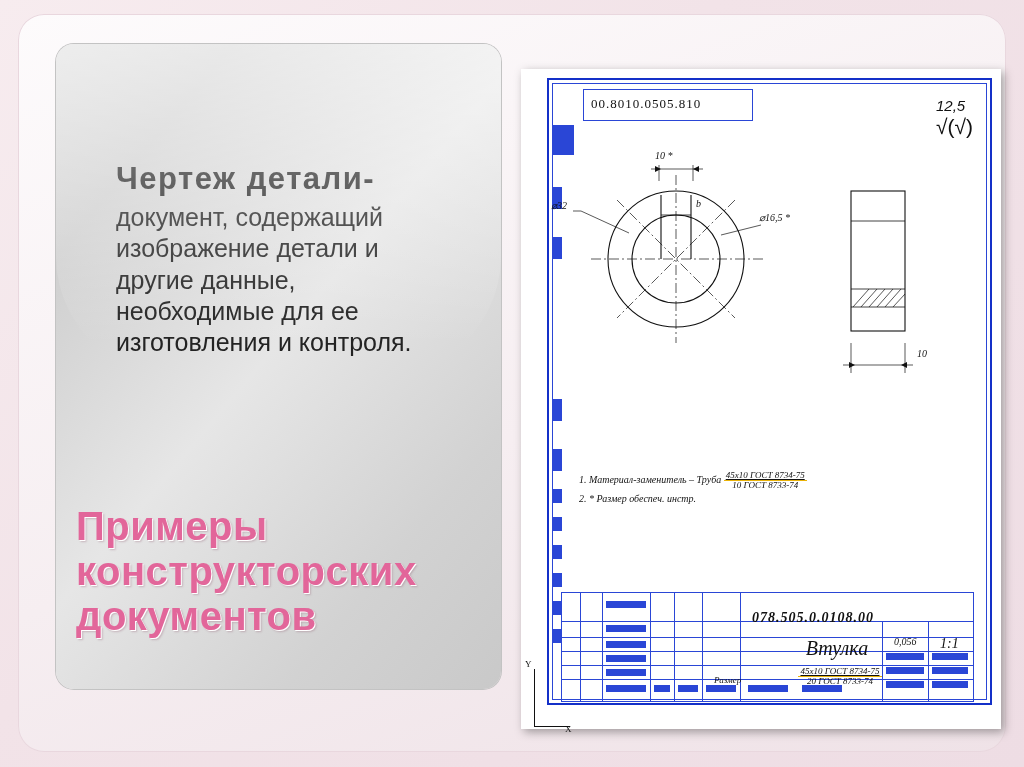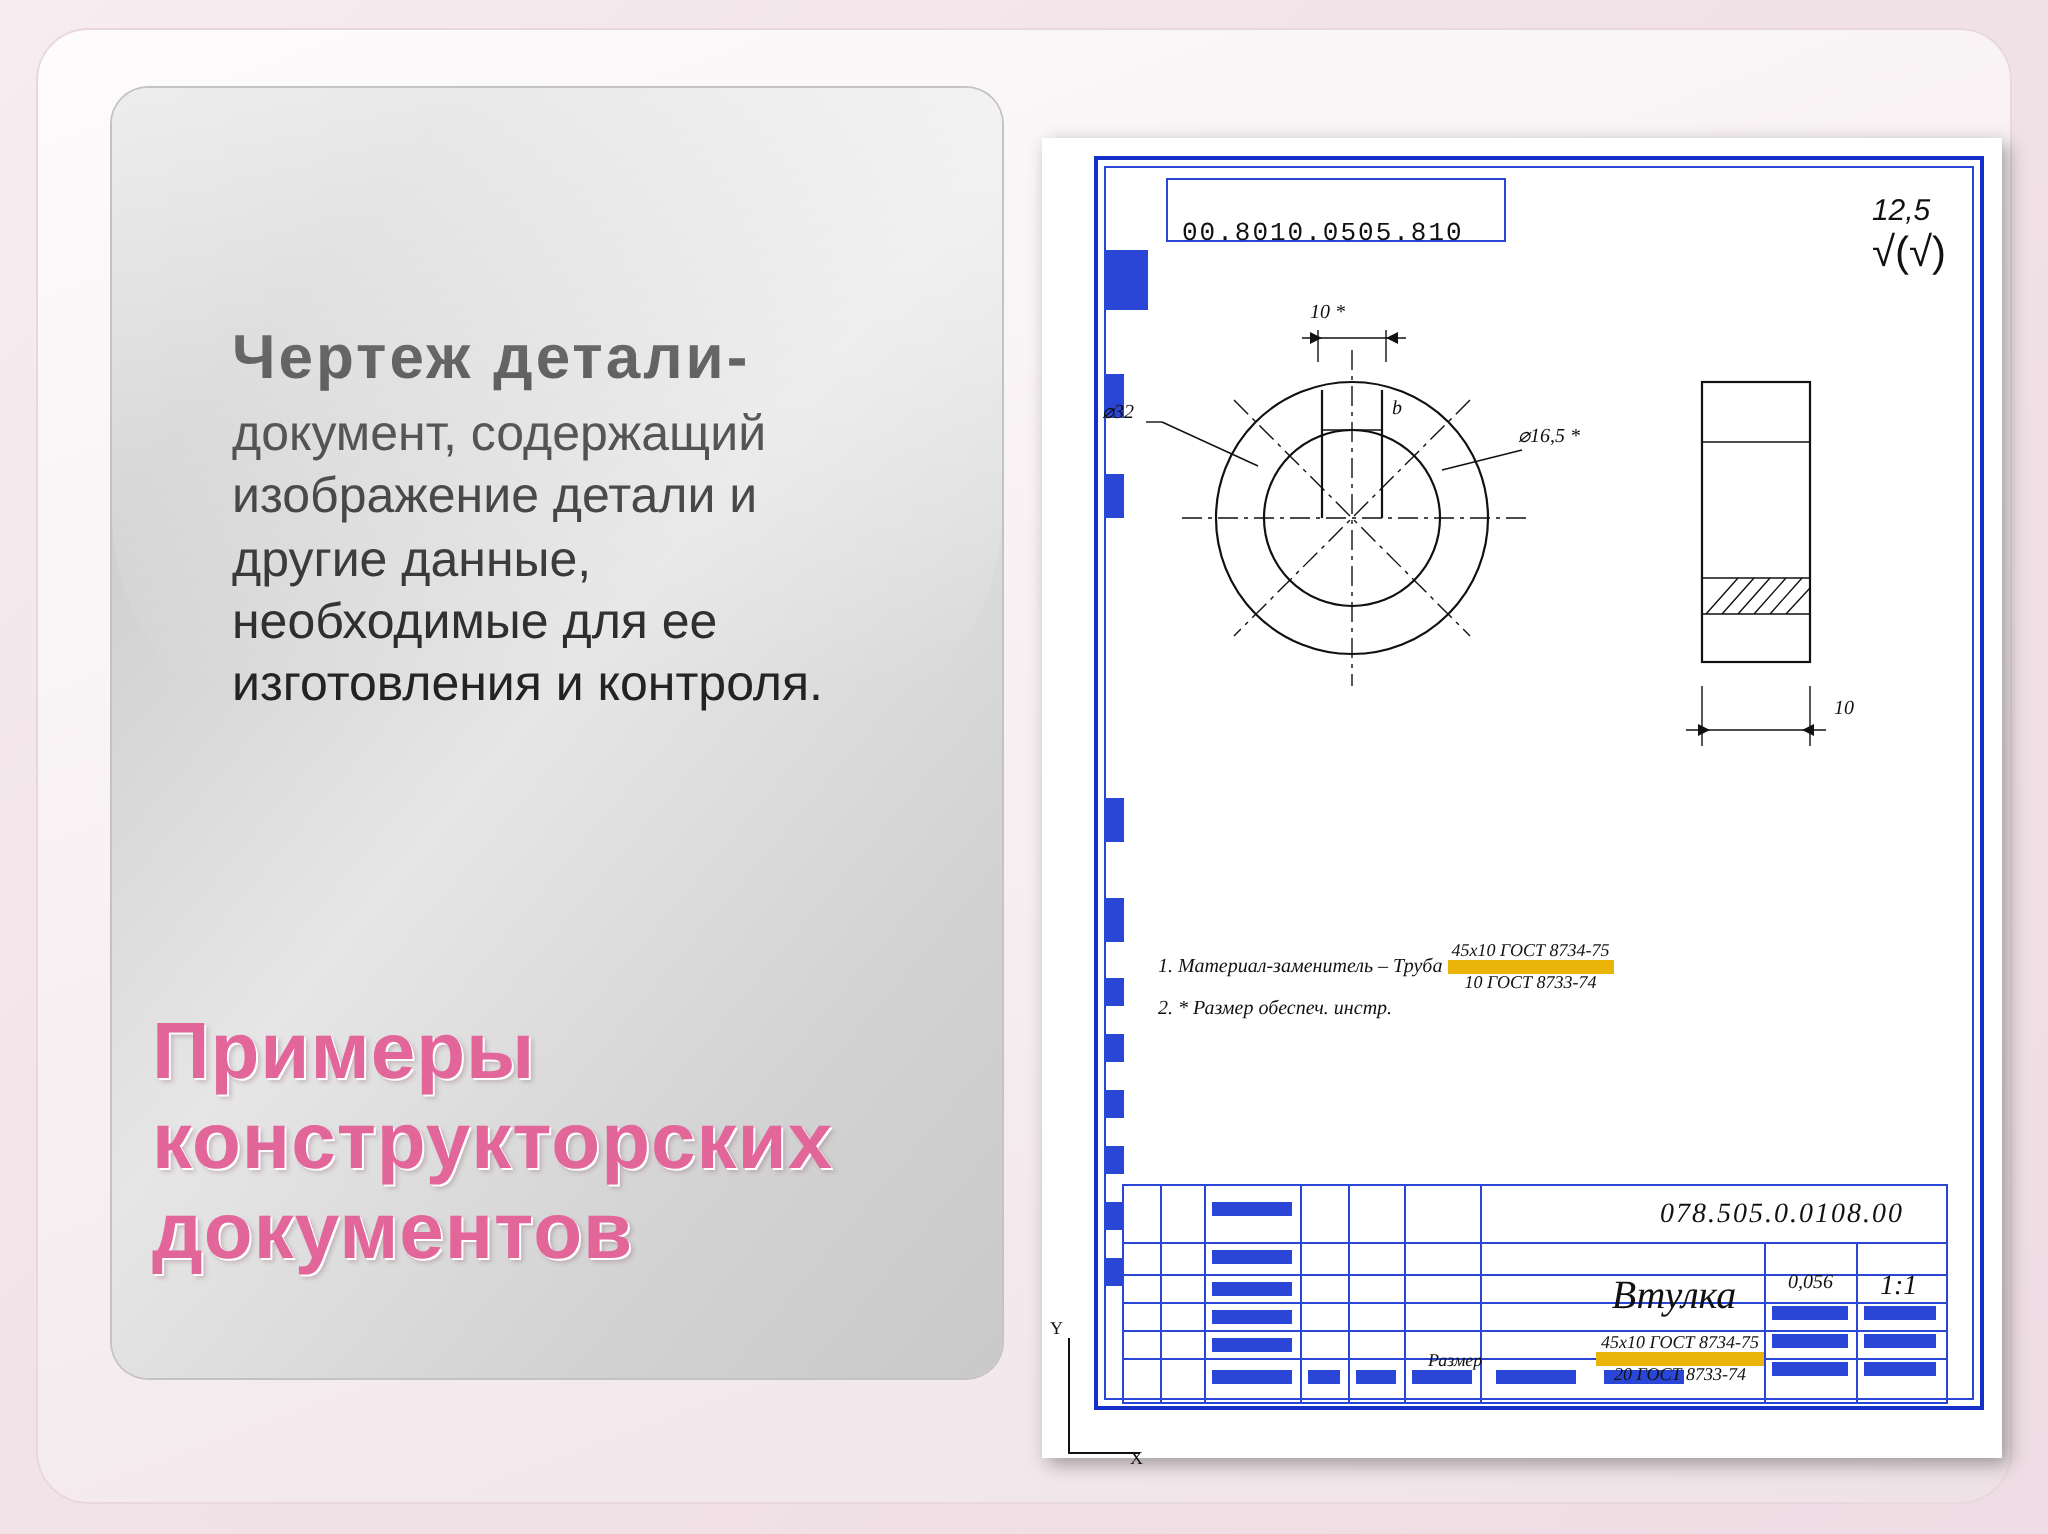--- a/index.html
+++ b/index.html
@@ -128,25 +128,24 @@
   .code-box {
     position: absolute;
     left: 62px; top: 20px;
     width: 168px; height: 30px;
     border: 1.5px solid #2a46d6;
     background: #fff;
   }
   .code-box span {
     position: absolute;
     left: 7px; top: 6px;
-    font-family: Liberation Mono, monospace;
+    font-family: Liberation Serif, serif;
     font-size: 13px;
     letter-spacing: 1px;
     color: #111;
-    margin-top: 13px;
   }
 
   
   .rough {
     position: absolute;
     right: 28px; top: 28px;
     font-family: Liberation Sans, sans-serif;
     color: #111;
   }
   .rough .val { font-size: 15px; font-style: italic; }
@@ -172,45 +171,46 @@
     line-height: 1.65;
   }
   .notes div { white-space: nowrap; }
   .frac {
     display: inline-block;
     vertical-align: middle;
     text-align: center;
     line-height: 1.05;
     font-size: 9px;
   }
-  .frac .num { display: block; border-bottom: 7px solid #eab308; padding: 0 2px; }
+  .frac .num { display: block; border-bottom: 1px solid #eab308; padding: 0 2px; text-decoration: underline; }
   .frac .den { display: block; padding: 0 2px; }
 
   
   .stamp {
     position: absolute;
     left: 40px; bottom: 27px;
     width: 411px; height: 108px;
     border: 1.5px solid #2a46d6;
   }
   .stamp .v { position: absolute; width: 1px; background: #2a46d6; top: 0; bottom: 0; }
   .stamp .h { position: absolute; height: 1px; background: #2a46d6; left: 0; right: 0; }
   .stamp .cell-txt {
     position: absolute;
     font-family: "Liberation Serif", serif;
     color: #111;
     font-style: italic;
   }
   .doc-code {
     position: absolute;
-    left: 190px; top: 7px;
+    left: 190px; top: 17px;
     width: 200px;
-    text-align: right;
+    text-align: left;
     font-size: 14px;
     letter-spacing: 1px;
+    font-weight: bold;
   }
   .part-name {
     position: absolute;
     left: 190px; top: 44px;
     width: 170px;
     text-align: center;
     font-size: 20px;
   }
   .mat1 {
     position: absolute;

